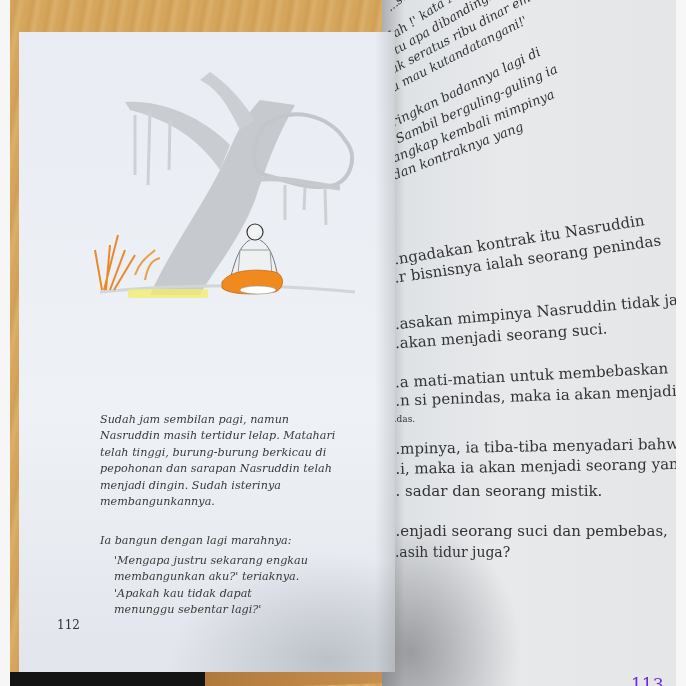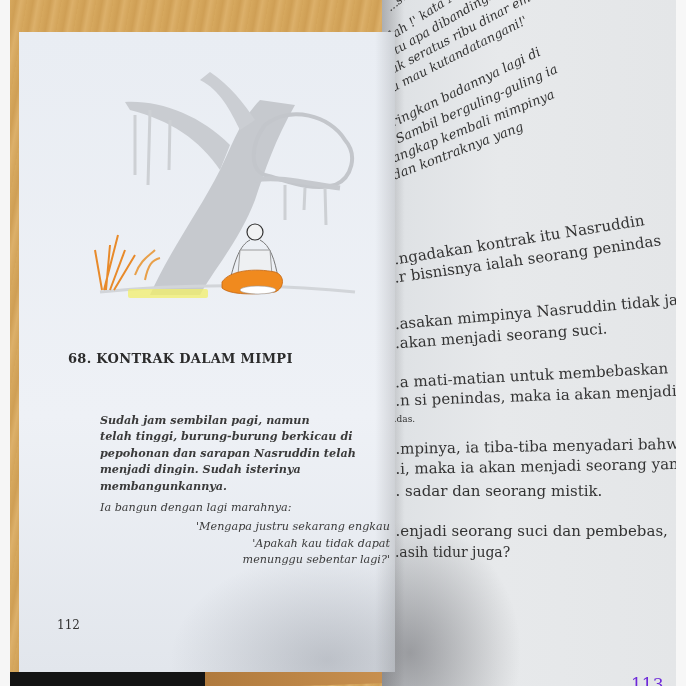--- a/index.html
+++ b/index.html
@@ -24,22 +24,22 @@
     .watermark { position:absolute; left:128px; top:289px; width:80px; height:9px;
       background:#f2ef6a; opacity:0.75; border-radius:2px; font-size:7px; color:#e3dd40;
       font-family:"Liberation Sans", sans-serif; overflow:hidden; line-height:9px; }
 
     .story-title { position:absolute; left:68px; top:351px; font-family:"DejaVu Serif", serif;
       font-weight:bold; font-size:13px; letter-spacing:0.3px; color:#2b2b2b; white-space:nowrap; }
 
     .story { position:absolute; left:100px; top:412px; width:290px; font-family:"DejaVu Serif", serif;
       font-style:italic; font-size:11.2px; line-height:16.4px; color:#3a3a3a; }
     .story p { margin:0; }
-    .story .para1 { margin-bottom:6px;font-weight:bold; }
-    .story .quote { padding-left:14px; margin-top:3px;text-align:right; }
+    .story .para1 { margin-bottom:23px; }
+    .story .quote { padding-left:14px; margin-top:3px; }
     .story .line { display:block; white-space:nowrap; }
 
     .page-num-left { position:absolute; left:57px; top:618px; font-family:"DejaVu Serif", serif;
       font-size:12px; color:#333; }
 
     .right-page { position:absolute; left:382px; top:0; width:294px; height:686px;
       background: linear-gradient(90deg, #c9ccd0 0%, #dfe2e5 8%, #e7e9eb 40%, #e4e6e8 100%); }
     .gutter-shade { position:absolute; left:0; top:0; width:22px; height:100%;
       background: linear-gradient(90deg, rgba(120,120,120,0.35), rgba(120,120,120,0)); }
     .bottom-shadow { position:absolute; left:0; top:520px; width:140px; height:166px;
@@ -118,34 +118,35 @@
     <circle cx="165" cy="172" r="8" fill="#f1f2f3" stroke="#333" stroke-width="1.2"></circle>
     <path d="M160 180 C 150 185, 145 200, 140 220 M170 180 C 180 185, 185 200, 188 218" stroke="#777" stroke-width="1" fill="none"></path>
     <path d="M150 190 L 180 190 L 182 215 L 148 215 Z" fill="#eef0f2" stroke="#888" stroke-width="0.8"></path>
 
     <path d="M132 222 C 140 210, 165 208, 185 212 C 195 215, 195 228, 185 232 C 165 235, 140 235, 132 228 Z" fill="#f08a1e" stroke="#c4650f" stroke-width="0.8"></path>
     <ellipse cx="168" cy="230" rx="18" ry="4" fill="#ffffff" stroke="#999" stroke-width="0.6"></ellipse>
   </svg>
 
   <div class="watermark"></div>
 
-  <div class="story-title">68. KONTRAK DALAM MIMPI</div>
 
   <div class="story">
     <p class="para1">
       <span class="line">Sudah jam sembilan pagi, namun</span>
+      <span class="line">Nasruddin masih tertidur lelap. Matahari</span>
       <span class="line">telah tinggi, burung-burung berkicau di</span>
       <span class="line">pepohonan dan sarapan Nasruddin telah</span>
       <span class="line">menjadi dingin. Sudah isterinya</span>
       <span class="line">membangunkannya.</span>
     </p>
     <p>
       <span class="line">Ia bangun dengan lagi marahnya:</span>
     </p>
     <p class="quote">
       <span class="line">'Mengapa justru sekarang engkau</span>
+      <span class="line">membangunkan aku?' teriaknya.</span>
       <span class="line">'Apakah kau tidak dapat</span>
       <span class="line">menunggu sebentar lagi?'</span>
     </p>
   </div>
 
   <div class="page-num-left">112</div>
 </div>
 
 </body></html>

